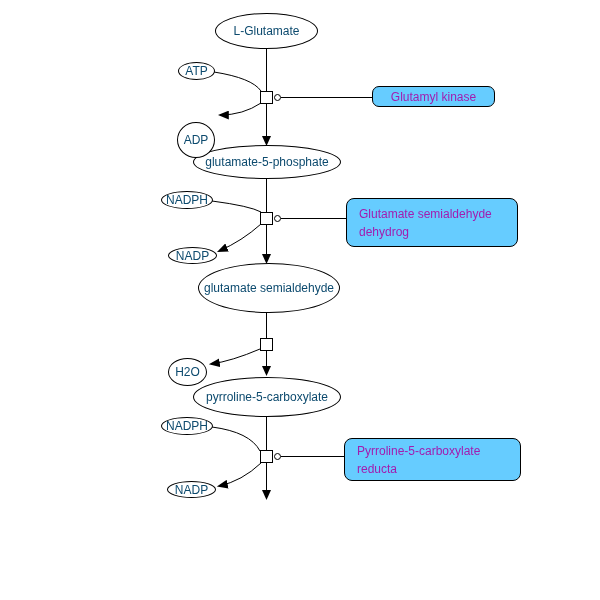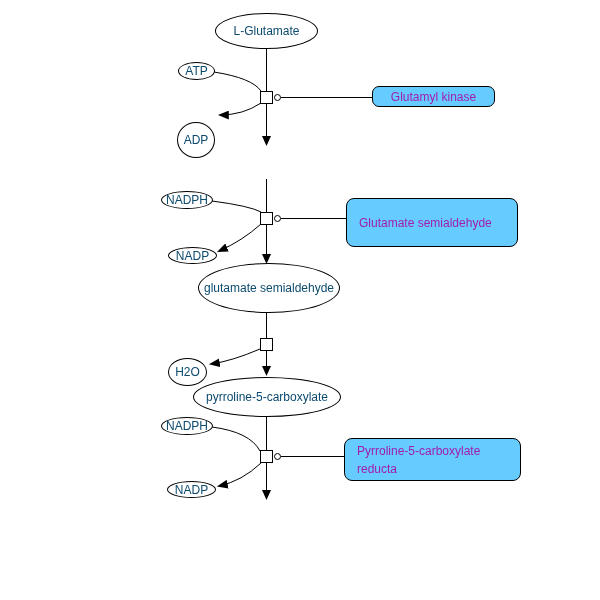--- a/index.html
+++ b/index.html
@@ -109,20 +109,23 @@
     <path class="edge" d="M261,463 Q242,481 219,486" marker-end="url(#arrow)"></path>
 
     <path class="edge" d="M281,97.5 H372"></path>
     <path class="edge" d="M281,218.5 H346"></path>
     <path class="edge" d="M281,456.5 H344"></path>
   </svg>
 
   <div class="node" style="left:215px;top:13px;width:103px;height:36px">
     <span>L-Glutamate</span>
   </div>
+  <div class="node" style="left:193px;top:145px;width:148px;height:34px">
+    <span>glutamate-5-phosphate</span>
+  </div>
   <div class="node" style="left:198px;top:263px;width:142px;height:50px">
     <span>glutamate semialdehyde</span>
   </div>
   <div class="node" style="left:193px;top:377px;width:148px;height:40px">
     <span>pyrroline-5-carboxylate</span>
   </div>
 
   <div class="node cofactor" style="left:178px;top:62px;width:37px;height:18px">
     <span>ATP</span>
   </div>
@@ -151,19 +154,20 @@
   <div class="rport" style="left:274px;top:215px"></div>
   <div class="rsquare" style="left:260px;top:338px"></div>
   <div class="rsquare" style="left:260px;top:450px"></div>
   <div class="rport" style="left:274px;top:453px"></div>
 
   <div class="enzyme single" style="left:372px;top:86px;width:123px;height:21px">
     <div class="enz-line">Glutamyl kinase</div>
   </div>
   <div class="enzyme multi" style="left:346px;top:198px;width:172px;height:49px">
     <div class="enz-line">Glutamate semialdehyde</div>
+    <div class="enz-line">dehydrog</div>
   </div>
   <div class="enzyme multi" style="left:344px;top:438px;width:177px;height:43px">
     <div class="enz-line">Pyrroline-5-carboxylate</div>
     <div class="enz-line">reducta</div>
   </div>
 
 </div>
 
 </body></html>

